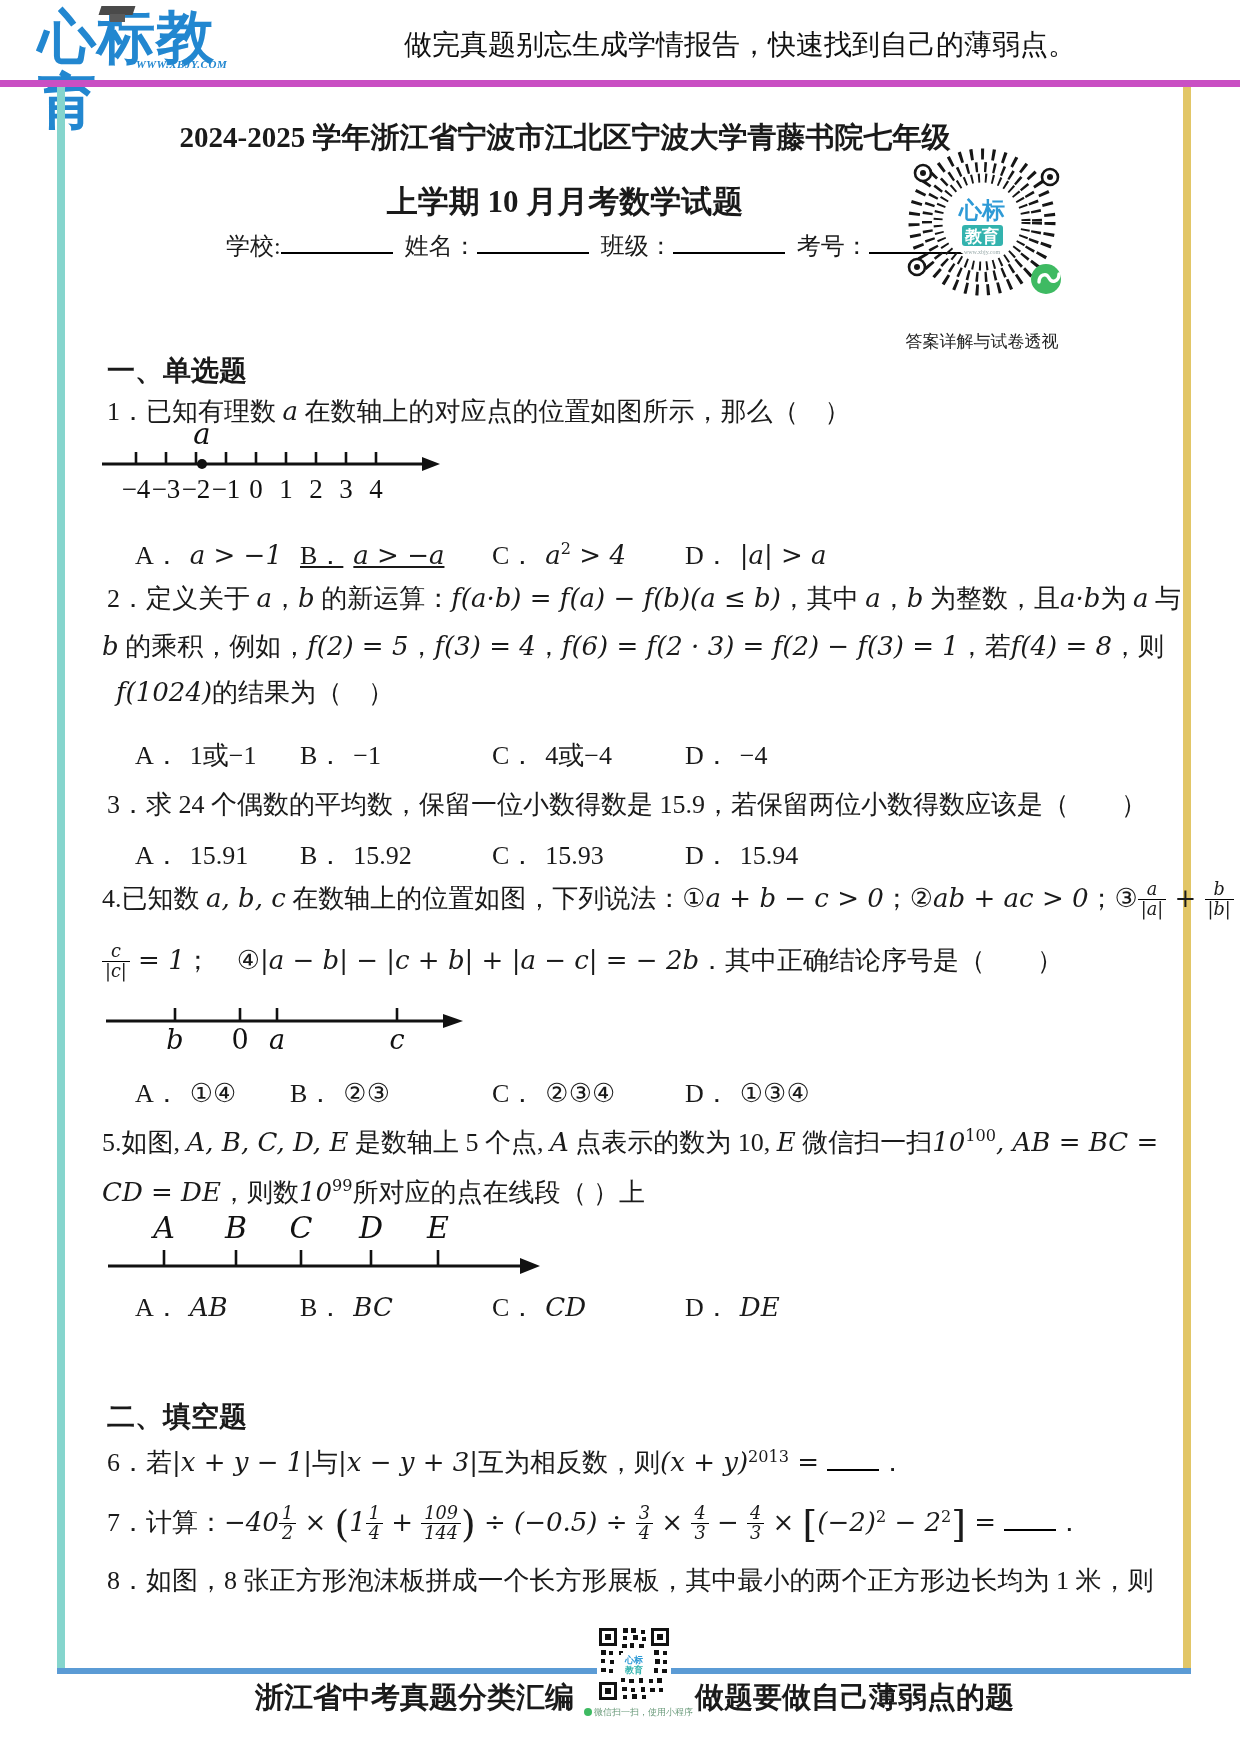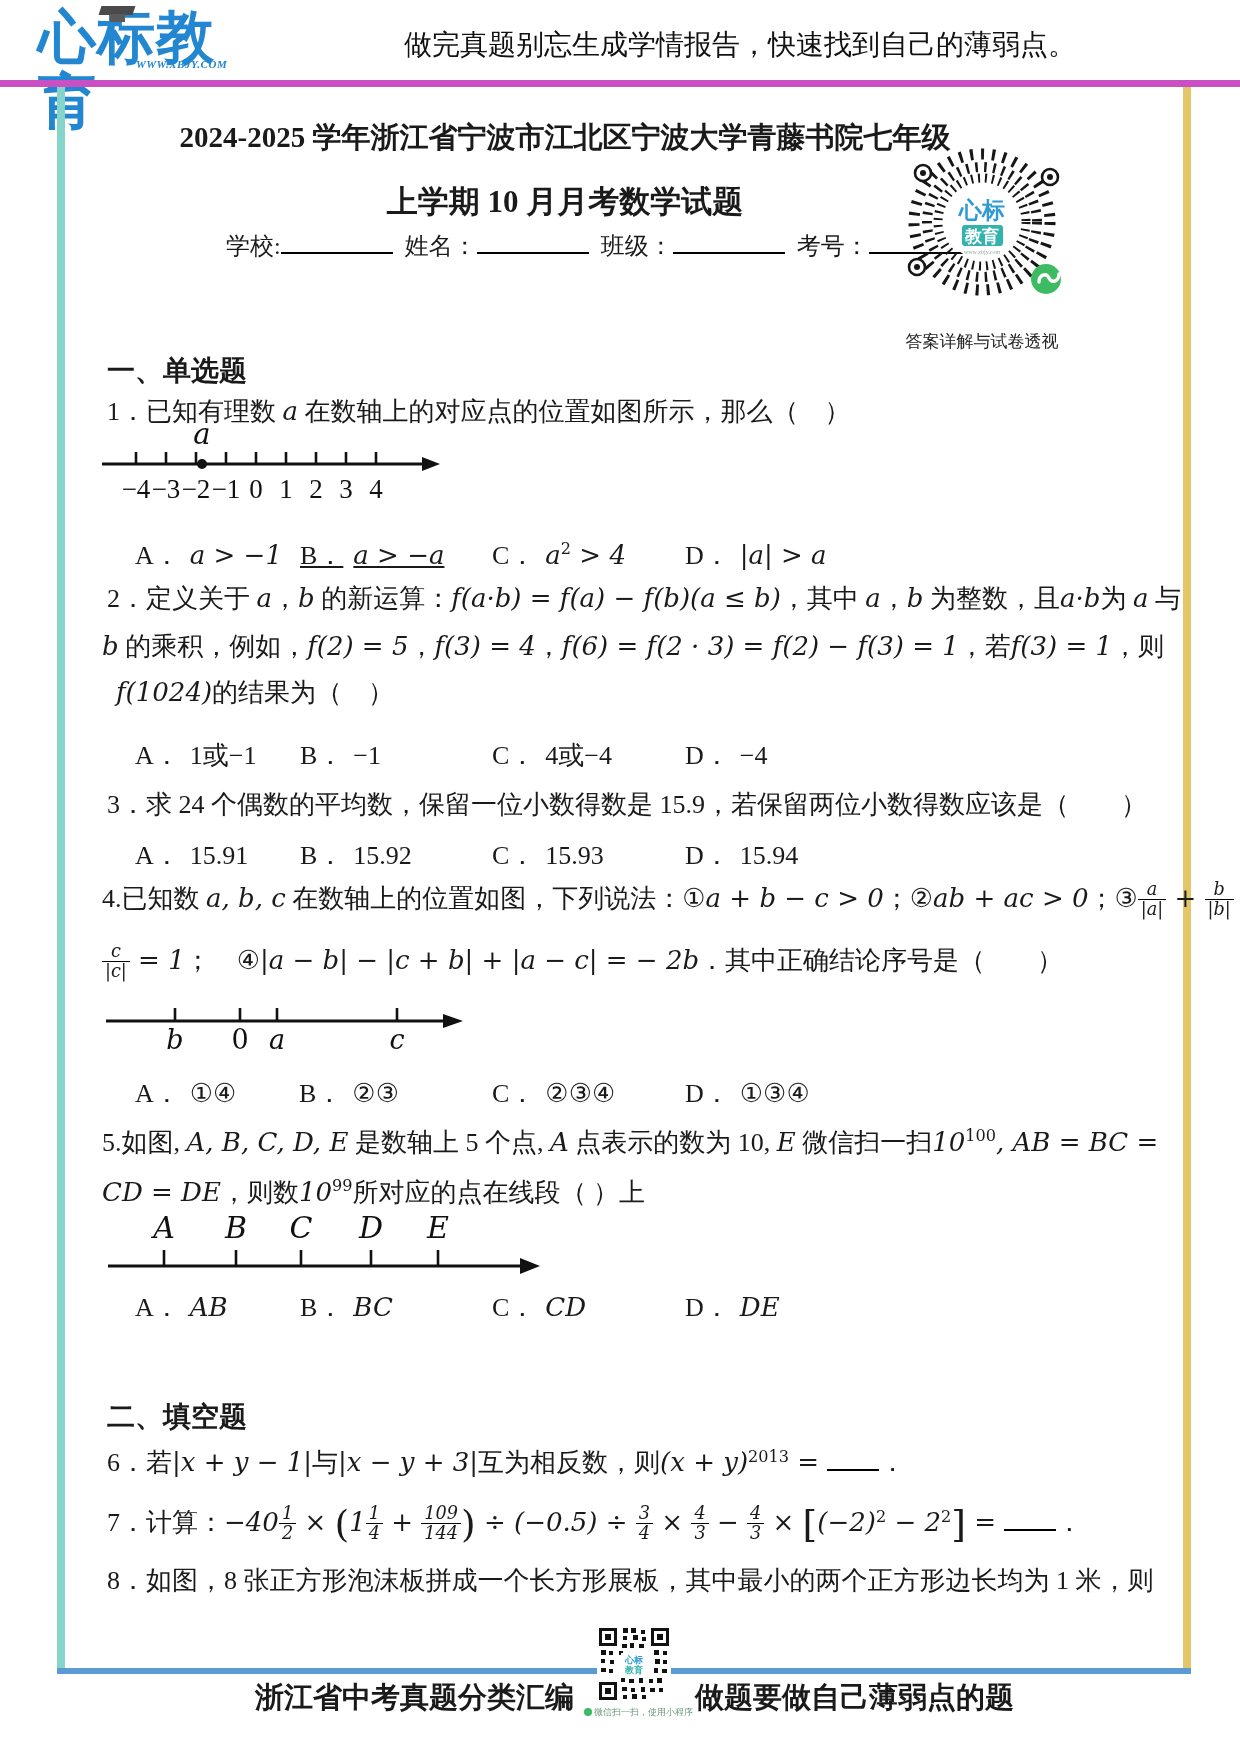--- a/index.html
+++ b/index.html
@@ -125,21 +125,21 @@
   </svg>
 
   <div class="optrow" style="top:538px">
       <span class="opt" style="left: 45px;"><span class="ok">A．</span><span class="mi">a &gt; −1</span></span>
       <span class="opt" style="left: 210px; text-decoration: underline;"><span class="ok">B．</span><span class="mi">a &gt; −a</span></span>
       <span class="opt" style="left: 402px;"><span class="ok">C．</span><span class="mi">a</span><sup class="sp">2</sup><span class="mi"> &gt; 4</span></span>
       <span class="opt" style="left: 595px;"><span class="ok">D．</span><span class="mi">|a| &gt; a</span></span>
     </div>
 
   <div class="qline" style="top:582px"><span class="t">2．定义关于 </span><span class="mi">a</span><span class="t">，</span><span class="mi">b</span><span class="t"> 的新运算：</span><span class="mi">f(a·b) = f(a) − f(b)(a ≤ b)</span><span class="t">，其中 </span><span class="mi">a</span><span class="t">，</span><span class="mi">b</span><span class="t"> 为整数，且</span><span class="mi">a·b</span><span class="t">为 </span><span class="mi">a</span><span class="t"> 与</span></div>
-  <div class="qline" style="top:630px;left:102px"><span class="mi">b</span><span class="t"> 的乘积，例如，</span><span class="mi">f(2) = 5</span><span class="t">，</span><span class="mi">f(3) = 4</span><span class="t">，</span><span class="mi">f(6) = f(2 · 3) = f(2) − f(3) = 1</span><span class="t">，若</span><span class="mi">f(3) = 1</span><span class="t">，则</span></div>
+  <div class="qline" style="top:630px;left:102px"><span class="mi">b</span><span class="t"> 的乘积，例如，</span><span class="mi">f(2) = 5</span><span class="t">，</span><span class="mi">f(3) = 4</span><span class="t">，</span><span class="mi">f(6) = f(2 · 3) = f(2) − f(3) = 1</span><span class="t">，若</span><span class="mi">f(4) = 8</span><span class="t">，则</span></div>
   <div class="qline" style="top:676px;left:116px"><span class="mi">f(1024)</span><span class="t">的结果为（　）</span></div>
   <div class="optrow" style="top:738px">
       <span class="opt" style="left: 45px;"><span class="ok">A．</span><span class="t">1或−1</span></span>
       <span class="opt" style="left: 210px;"><span class="ok">B．</span><span class="t">−1</span></span>
       <span class="opt" style="left: 402px;"><span class="ok">C．</span><span class="t">4或−4</span></span>
       <span class="opt" style="left: 595px;"><span class="ok">D．</span><span class="t">−4</span></span>
     </div>
 
   <div class="qline" style="top:788px"><span class="t">3．求 24 个偶数的平均数，保留一位小数得数是 15.9，若保留两位小数得数应该是（　　）</span></div>
   <div class="optrow" style="top:838px">
@@ -160,21 +160,21 @@
     <line x1="179" y1="13" x2="179" y2="26" stroke="#111" stroke-width="2.6"></line>
     <line x1="299" y1="13" x2="299" y2="26" stroke="#111" stroke-width="2.6"></line>
     <text x="77" y="54" font-size="27" font-style="italic" font-family="DejaVu Serif, serif" text-anchor="middle">b</text>
     <text x="142" y="54" font-size="27" font-family="DejaVu Serif, serif" text-anchor="middle">0</text>
     <text x="179" y="54" font-size="27" font-style="italic" font-family="DejaVu Serif, serif" text-anchor="middle">a</text>
     <text x="299" y="54" font-size="27" font-style="italic" font-family="DejaVu Serif, serif" text-anchor="middle">c</text>
   </svg>
 
   <div class="optrow" style="top:1076px">
       <span class="opt" style="left: 45px;"><span class="ok">A．</span><span class="t">①④</span></span>
-      <span class="opt" style="left: 209px;"><span class="ok">B．</span><span class="t">②③</span></span>
+      <span class="opt" style="left: 200px;"><span class="ok">B．</span><span class="t">②③</span></span>
       <span class="opt" style="left: 402px;"><span class="ok">C．</span><span class="t">②③④</span></span>
       <span class="opt" style="left: 595px;"><span class="ok">D．</span><span class="t">①③④</span></span>
     </div>
 
   <div class="qline" style="top:1126px;left:102px"><span class="t">5.如图, </span><span class="mi">A, B, C, D, E</span><span class="t"> 是数轴上 5 个点, </span><span class="mi">A</span><span class="t"> 点表示的数为 10, </span><span class="mi">E</span><span class="t"> 微信扫一扫</span><span class="mi">10</span><sup class="sp">100</sup><span class="mi">, AB = BC =</span></div>
   <div class="qline" style="top:1176px;left:102px"><span class="mi">CD = DE</span><span class="t">，则数</span><span class="mi">10</span><sup class="sp">99</sup><span class="t">所对应的点在线段（  ）上</span></div>
 
   <svg class="fig" style="left:96px;top:1210px" width="480" height="112">
     <text x="68" y="28" font-size="30" font-style="italic" font-family="DejaVu Serif, serif" text-anchor="middle">A</text>
     <text x="140" y="28" font-size="30" font-style="italic" font-family="DejaVu Serif, serif" text-anchor="middle">B</text>

